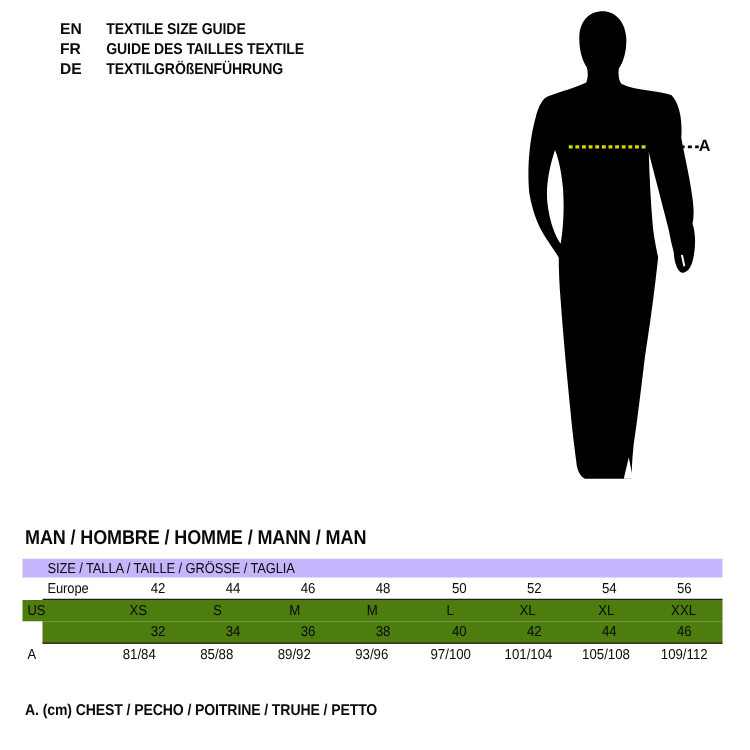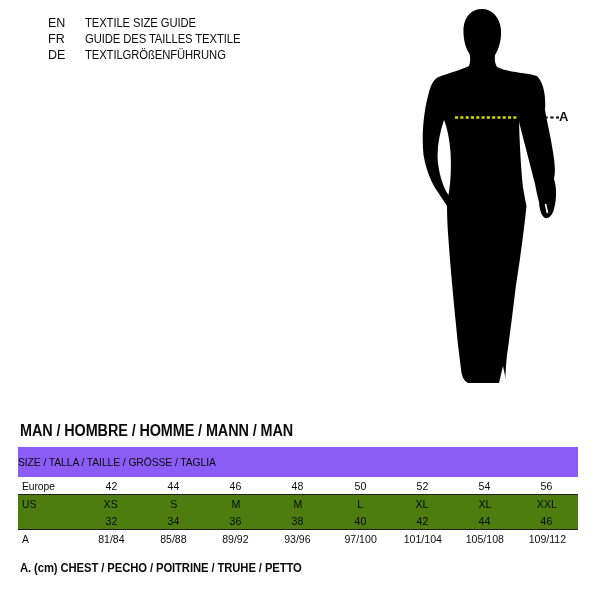--- a/index.html
+++ b/index.html
@@ -4,39 +4,39 @@
 <style>
   html,body { margin:0; padding:0; }
   .canvas {
     position:relative; width:600px; height:600px; background:#ffffff;
     font-family:"Liberation Sans", sans-serif; color:#0b0b0b; overflow:hidden;
   }
   .cnd  { display:inline-block; transform:scaleX(0.9); transform-origin:0 50%; white-space:nowrap; letter-spacing:-0.1px; }
   .cndc { display:inline-block; transform:scaleX(0.92); white-space:nowrap; }
 
   .langs { position:absolute; left:20px; top:15px; }
-  .lang-row { display:flex; height:15.9px; align-items:center; font-weight:normal; font-size:12.5px;padding-left:28px; }
+  .lang-row { display:flex; height:15.9px; align-items:center; font-weight:bold; font-size:12.5px;padding-left:28px; }
   .lang-code { width:37px; flex:0 0 37px; }
 
   .products { position:absolute; left:20px; top:107px; font-weight:bold; font-size:12.5px; line-height:16px; }
 
   .figure-wrap { position:absolute; left:0; top:0; width:600px; height:400px; }
   .figure-wrap svg { position:absolute; left:390px; top:0; }
   .a-label { position:absolute; left:559px; top:109px; font-weight:bold; font-size:13px; }
 
   .section-title { position:absolute; left:20px; top:422px; font-weight:bold; font-size:16px; }
 
   .size-table { position:absolute; left:18px; top:447px; width:560px; font-size:11.5px; }
-  .t-head { height:30px; background:#8b5cf6; display:flex; align-items:center; padding-left:0; }
+  .t-head { height:15px; background:#c4b5fd; display:flex; align-items:center; padding-left:20px; }
   .t-row { display:grid; grid-template-columns:62px repeat(8,1fr); align-items:center; height:17px; }
   .t-row.a-row { height:18px; }
   .t-row .lbl { padding-left:4px; text-align:left; }
   .t-row .val { text-align:center; }
   .band { background:#4d7c0f; }
-  .sep { border-bottom:1.2px solid #1f1f1f; }
+  .sep { border-bottom:1.2px solid #1f1f1f;margin-left:16px; }
 
   .footnote { position:absolute; left:20px; top:561px; font-weight:bold; font-size:12.5px; }
 </style>
 </head>
 <body>
 
 <div class="canvas">
 
   <div class="langs">
     <div class="lang-row">

